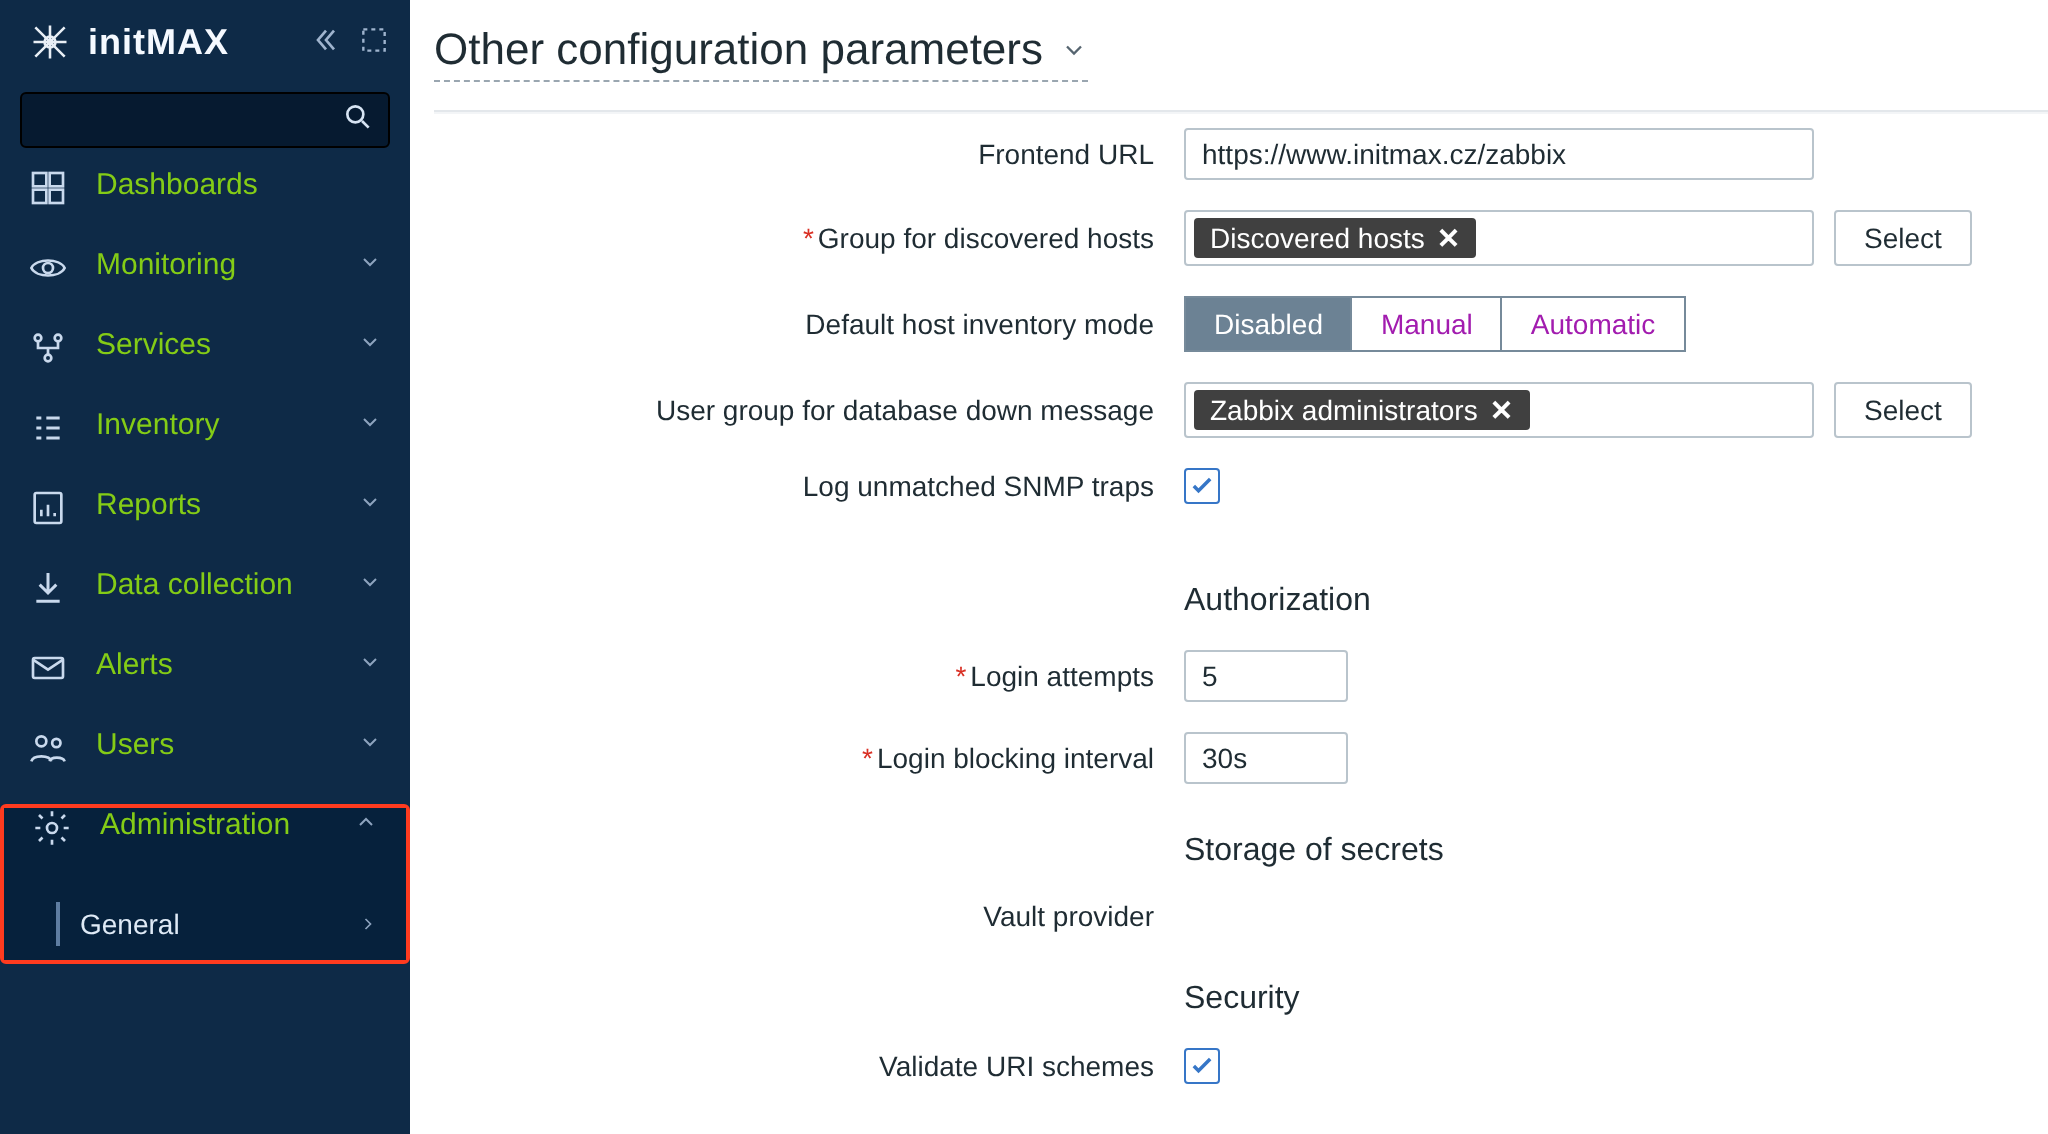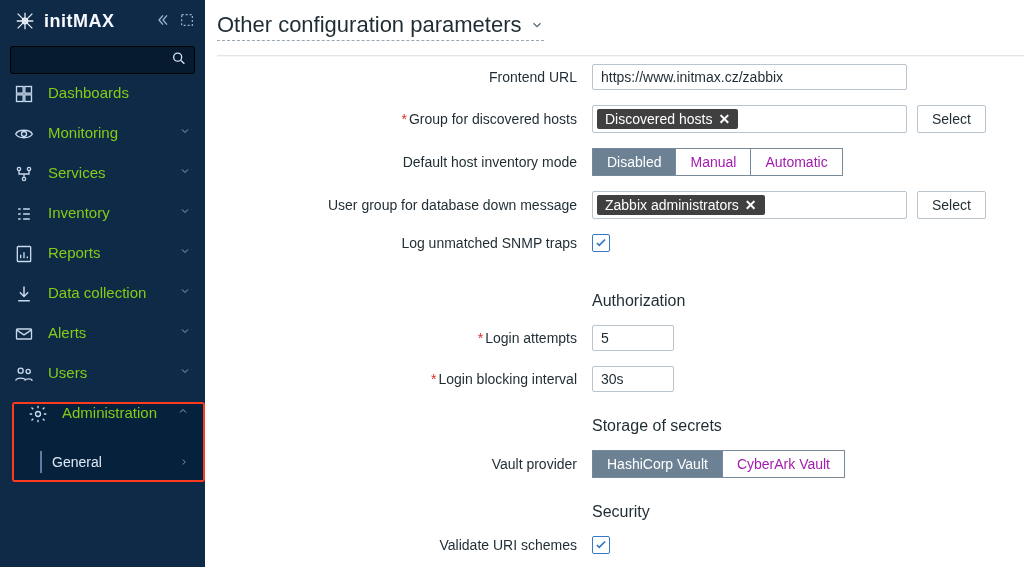--- a/index.html
+++ b/index.html
@@ -26,21 +26,21 @@
   .sb-item {
     display: flex; align-items: flex-start; gap: 14px;
     padding: 0 14px; height: 40px; color: #84cc16; cursor: pointer;
   }
   .sb-item .ic { width: 20px; height: 20px; display: inline-flex; color: #c9d9ed; flex-shrink: 0; }
   .sb-item .ic svg { width: 20px; height: 20px; }
   .sb-item .lbl { flex: 1; font-size: 15px; }
   .sb-item .chv { color: #8ea4bf; }
   .sb-item .chv svg { width: 12px; height: 12px; }
 
-  .sb-highlight { border: 2px solid #ff3b1f; border-radius: 3px; margin: -2px 0 0 12px; }
+  .sb-highlight { border: 2px solid #ff3b1f; border-radius: 3px; margin: -2px 0 0 0; }
   .sb-item.active { background: #06213c; }
   .sb-sub {
     display: flex; align-items: center; gap: 10px;
     padding: 0 14px 0 26px; height: 36px; color: #dfeaf6; background: #06213c; cursor: pointer;
   }
   .sb-sub .bar { width: 2px; height: 22px; background: #5e7da1; }
   .sb-sub .lbl { flex: 1; font-size: 14px; }
   .sb-sub .chv { color: #8ea4bf; }
   .sb-sub .chv svg { width: 10px; height: 10px; }
 
@@ -316,26 +316,20 @@
 
     <div class="flabel"><span class="req">*</span><span>Login blocking interval</span></div>
     <div class="fval">
         <input type="text" class="txt w-sm" value="30s" style="">
       </div>
 
     <div></div>
     <div class="section-h">Storage of secrets</div>
 
     <div class="flabel">Vault provider</div>
-    <div class="fval">
-      <div class="seg">
-        <span class="opt sel">HashiCorp Vault</span>
-        <span class="opt">CyberArk Vault</span>
-      </div>
-    </div>
 
     <div></div>
     <div class="section-h">Security</div>
 
     <div class="flabel">Validate URI schemes</div>
     <div class="fval">
       <span class="cbx chk">
         <svg viewBox="0 0 24 24" fill="none" stroke="currentColor" stroke-width="3">
             <path d="M5 12l4 4 10-10"></path>
           </svg>

